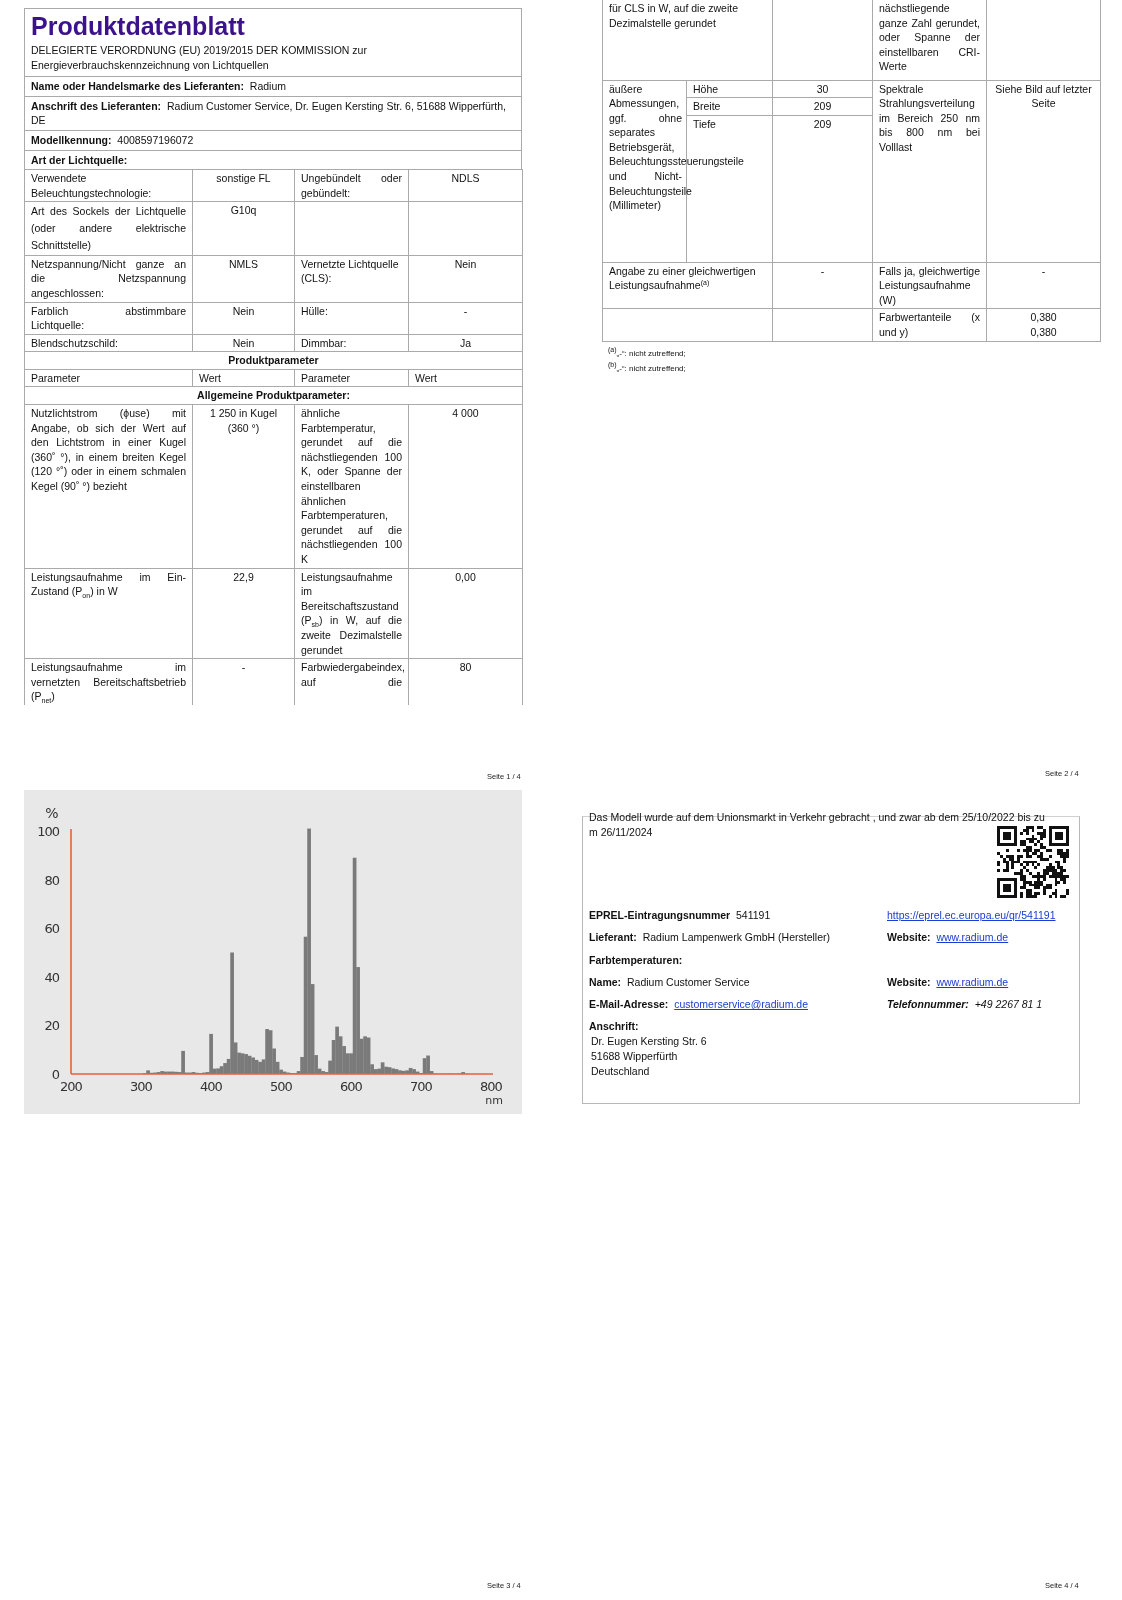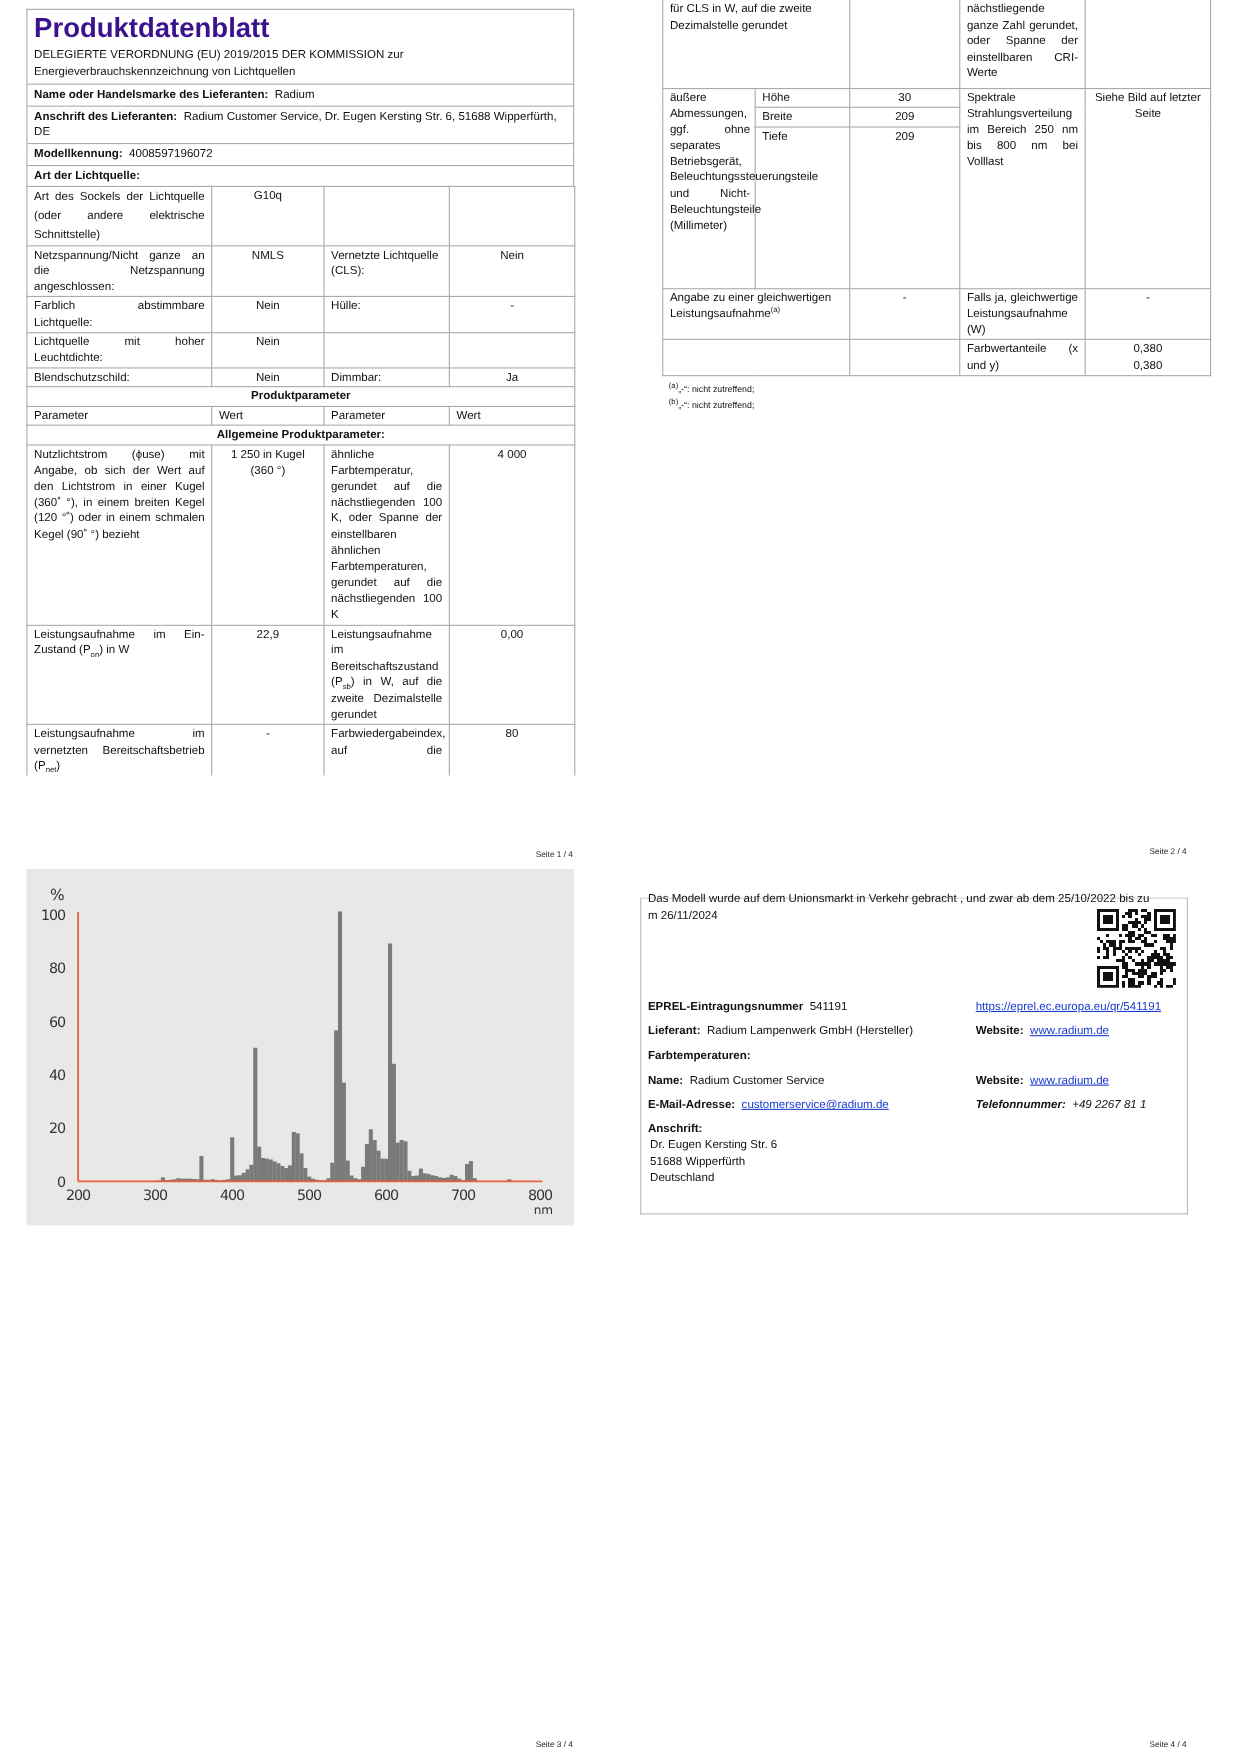--- a/index.html
+++ b/index.html
@@ -58,43 +58,43 @@
     </div>
   </div>
   <table style="border-top:1.5px solid #666;">
     <colgroup>
         <col style="width:168px">
         <col style="width:102px">
         <col style="width:114px">
         <col style="width:114px">
       </colgroup>
     <tbody>
+        <tr class="thick-top">
+      <td class="just">Verwendete Beleuchtungstechnologie:</td>
+      <td class="center">sonstige FL</td>
+      <td class="just">Ungebündelt oder gebündelt:</td>
+      <td class="center">NDLS</td>
+    </tr>
     <tr>
       <td class="just" style="line-height:16.8px;">Art des Sockels der Lichtquelle (oder andere elektrische Schnittstelle)</td>
       <td class="center">G10q</td>
       <td></td>
       <td class="center"></td>
     </tr>
     <tr>
       <td class="just">Netzspannung/Nicht ganze an die Netzspannung angeschlossen:</td>
       <td class="center">NMLS</td>
       <td>Vernetzte Lichtquelle (CLS):</td>
       <td class="center">Nein</td>
     </tr>
     <tr style="border-top:1.5px solid #666;">
       <td class="just">Farblich abstimmbare Lichtquelle:</td>
       <td class="center">Nein</td>
       <td>Hülle:</td>
       <td class="center">-</td>
-    </tr>
-    <tr>
-      <td class="just">Lichtquelle mit hoher Leuchtdichte:</td>
-      <td class="center">Nein</td>
-      <td></td>
-      <td class="center"></td>
     </tr>
     <tr>
       <td>Blendschutzschild:</td>
       <td class="center">Nein</td>
       <td>Dimmbar:</td>
       <td class="center">Ja</td>
     </tr>
     <tr>
       <td colspan="4" class="sectionhead">Produktparameter</td>
     </tr>

